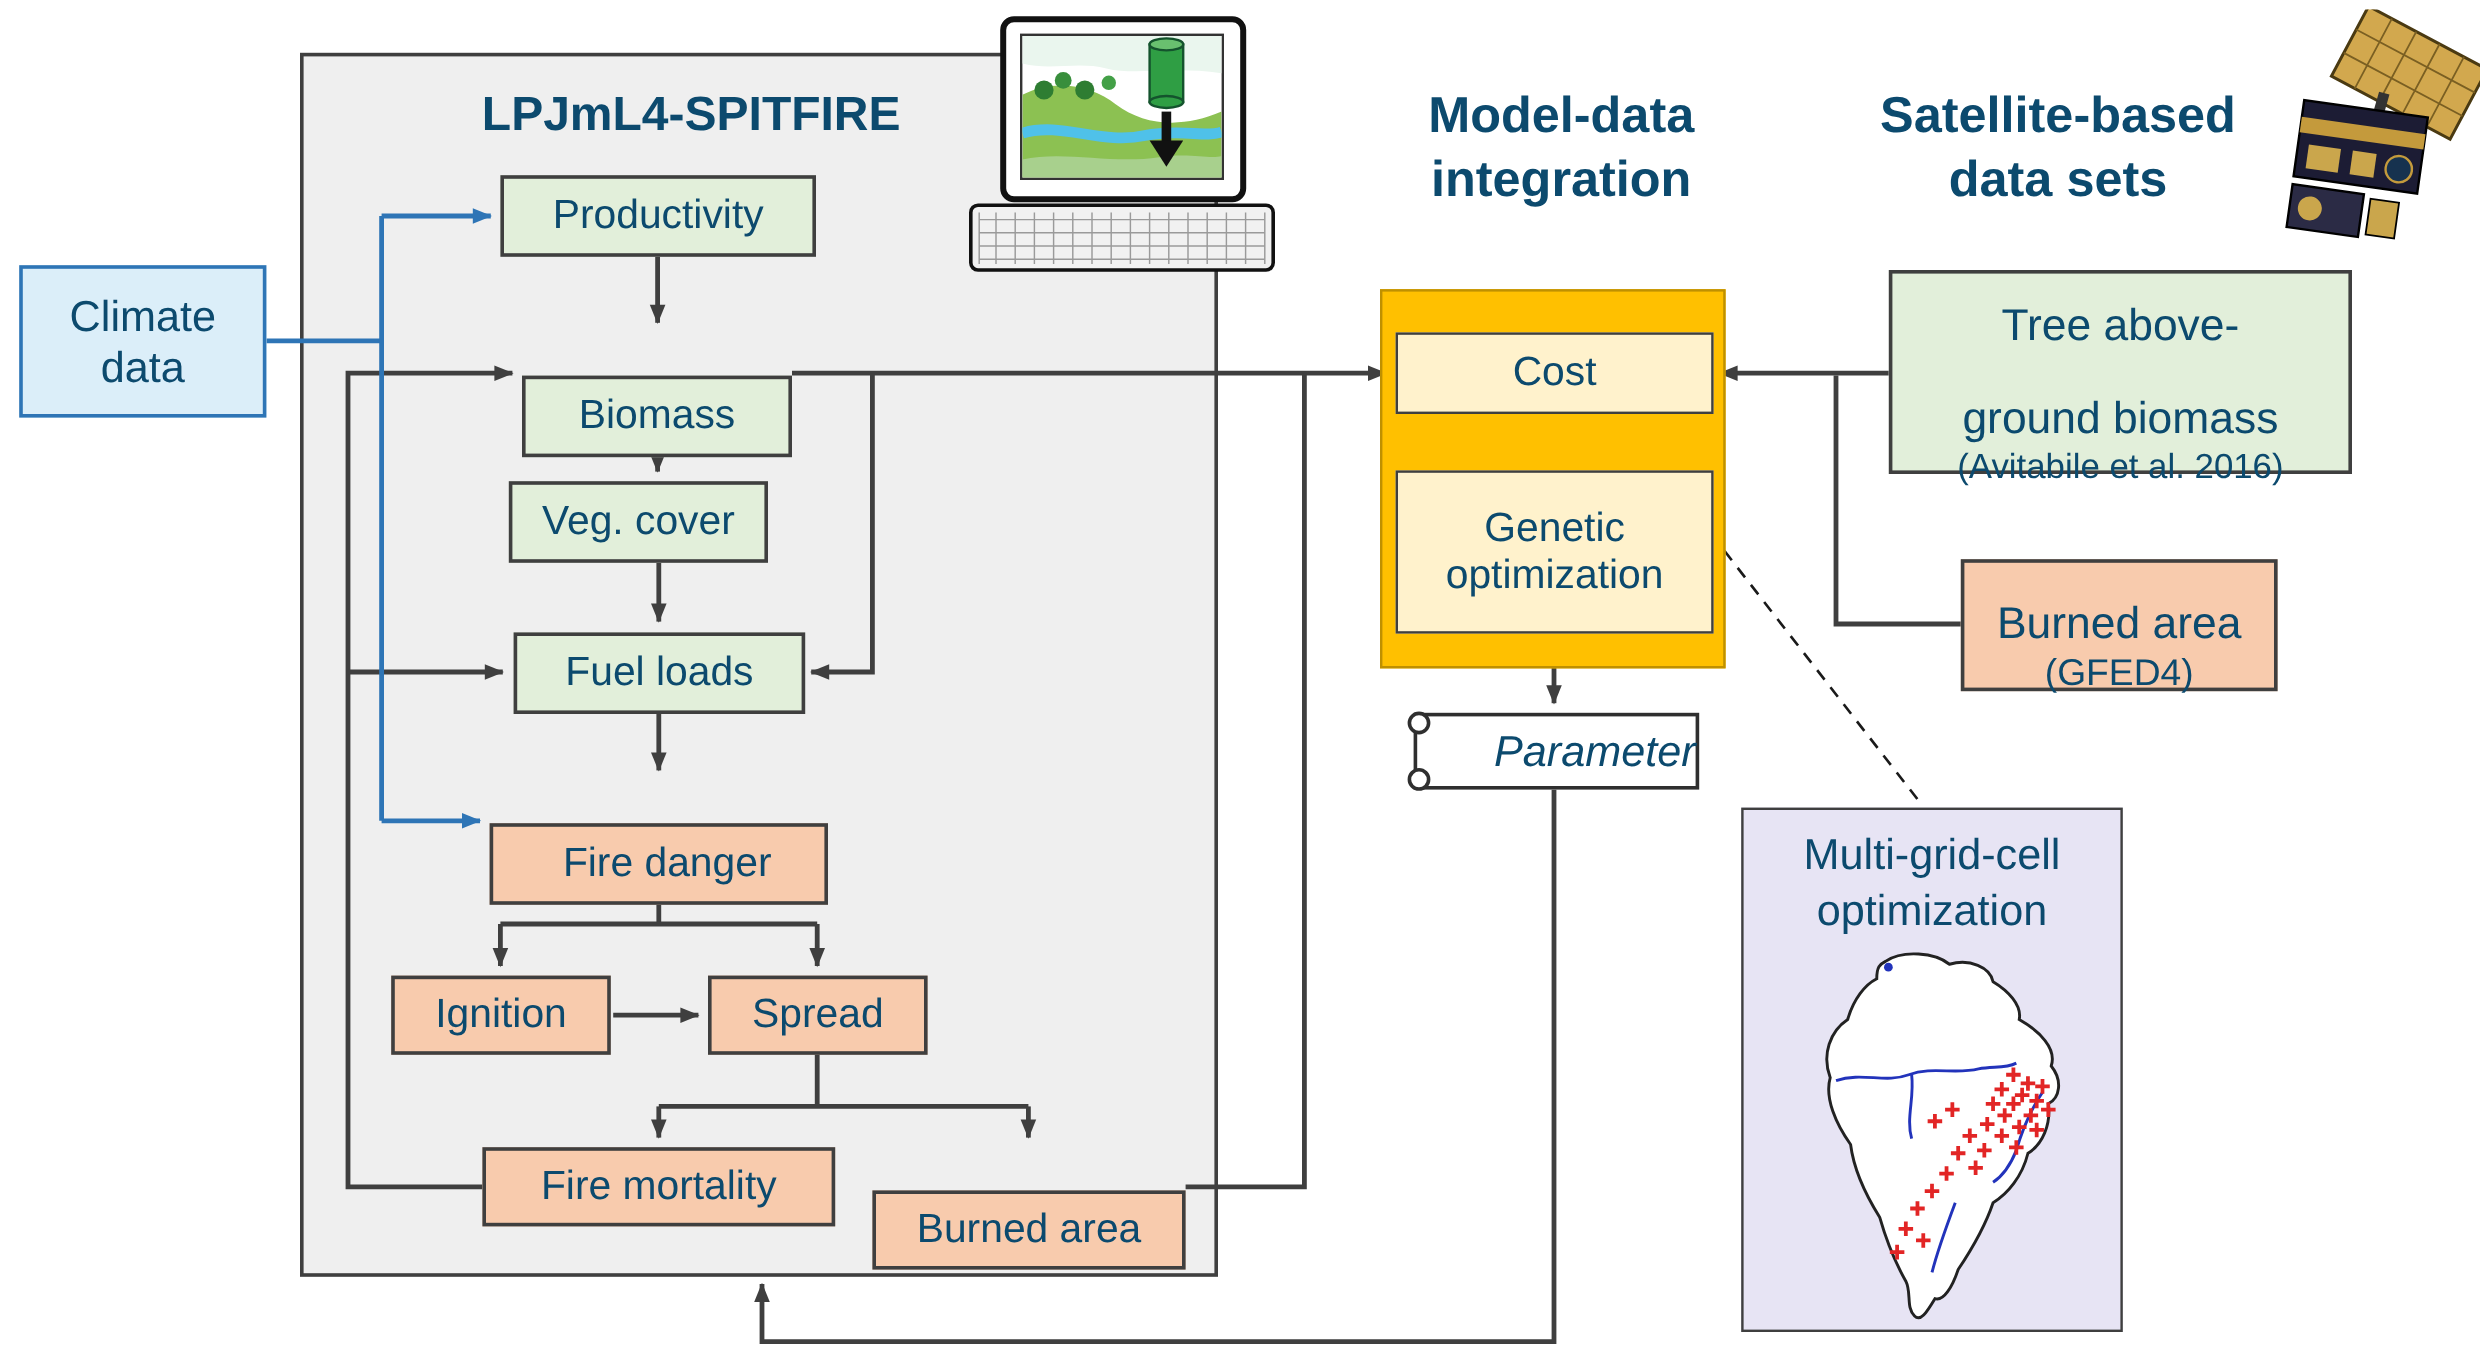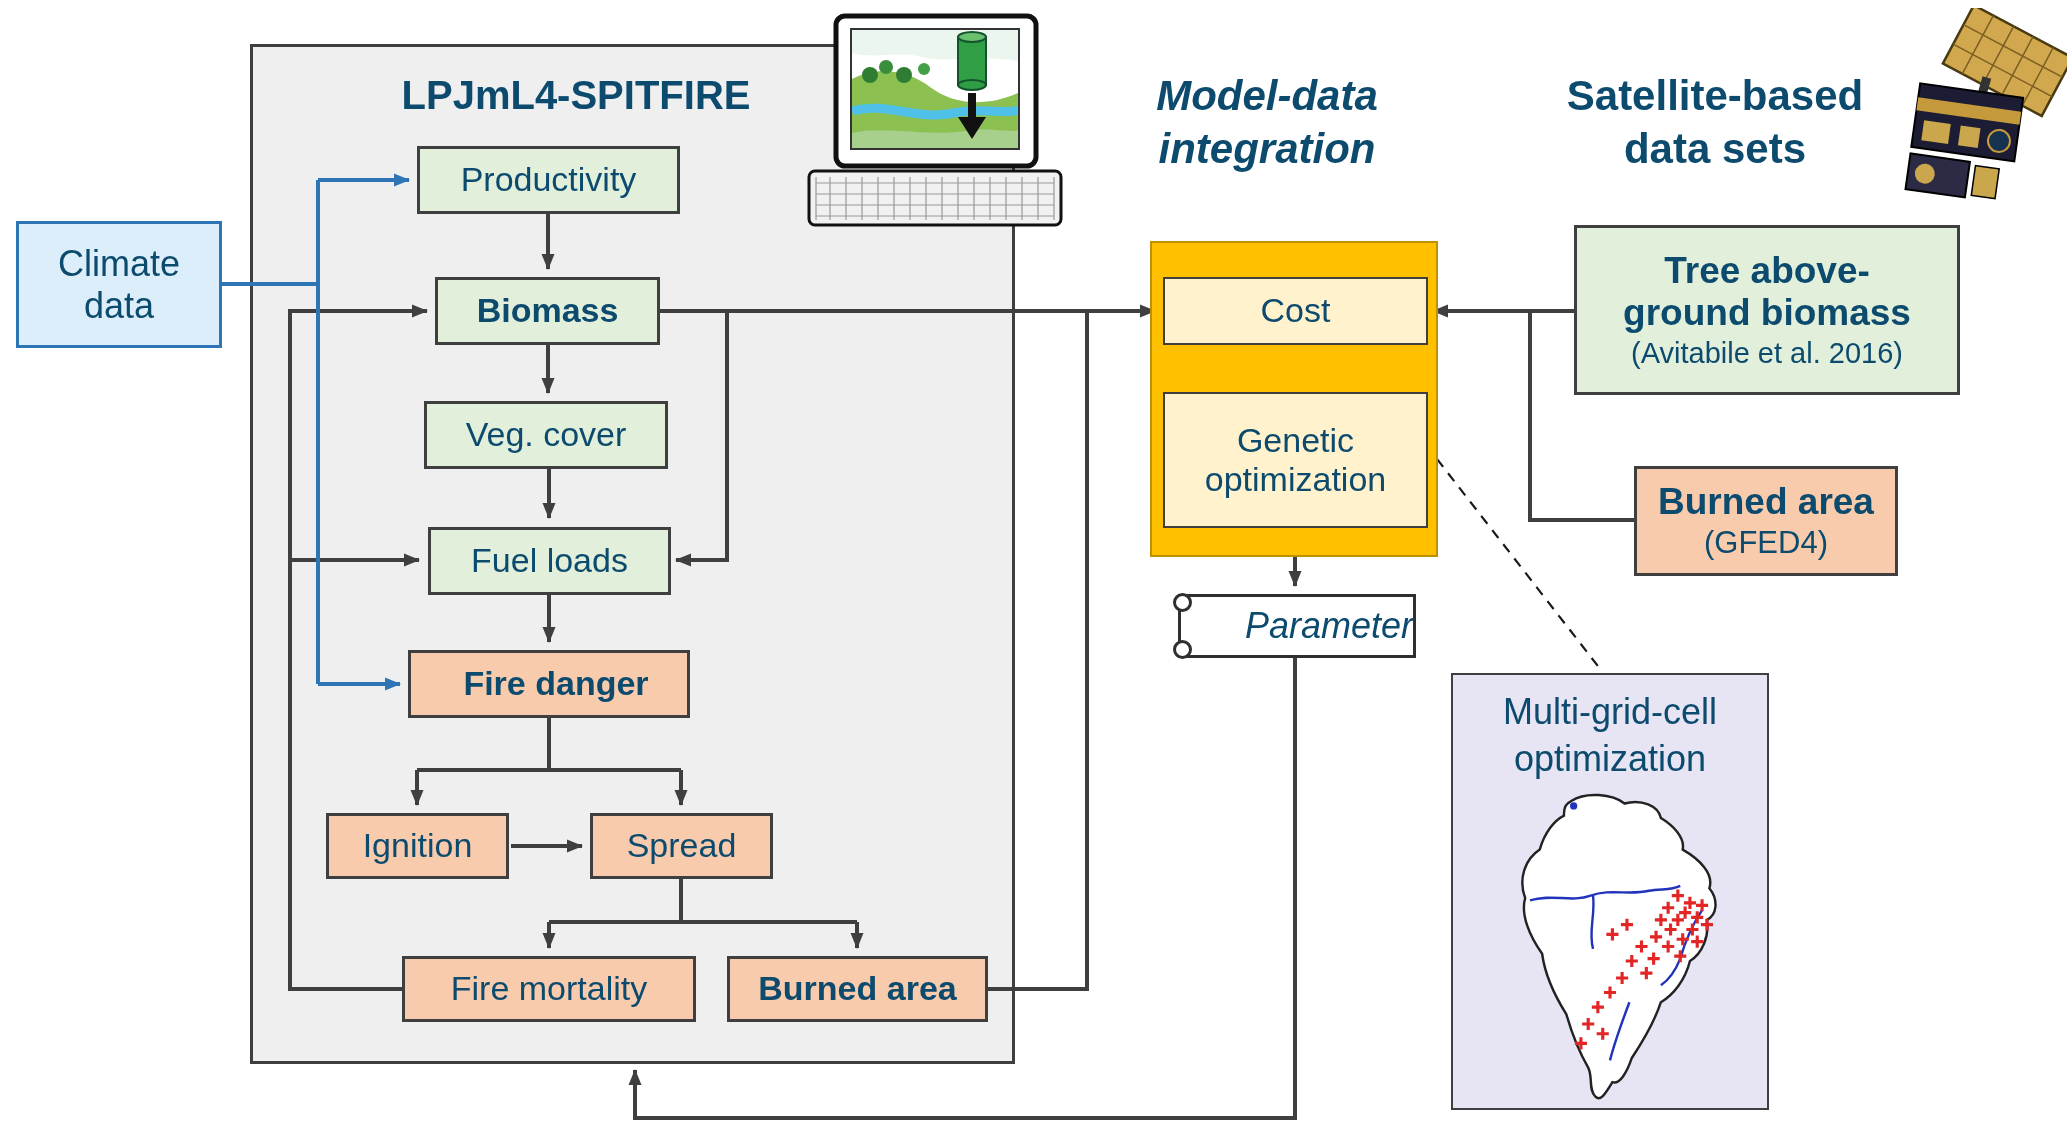--- a/index.html
+++ b/index.html
@@ -8,21 +8,21 @@
     font-family:"Liberation Sans", sans-serif;color:#0c4a6e;overflow:hidden;
   }
   .abs{position:absolute;}
   .dbox{
     position:absolute;display:flex;flex-direction:column;align-items:center;justify-content:center;
     text-align:center;border:3px solid #3f3f3f;font-size:34px;line-height:1.15;background:#fff;
     box-sizing:border-box;
   }
   .green{background:#e2efda;}
   .salmon{background:#f8cbad;}
-  .bold{font-weight:bold;}
+  .bold{font-weight:normal;margin-top:36px;}
   .graybox{
     position:absolute;background:#efefef;border:3px solid #3f3f3f;box-sizing:border-box;
   }
   .title{
     position:absolute;font-size:40px;font-weight:bold;text-align:center;
   }
   .heading{
     position:absolute;font-size:42px;font-weight:bold;text-align:center;line-height:1.25;
   }
   .climate{
@@ -120,21 +120,21 @@
   <div class="dbox climate" style="left:16px;top:221px;width:206px;height:127px;">
     <span>Climate data</span>
   </div>
 
   <div class="dbox green" style="left:417px;top:146px;width:263px;height:68px;">
     <span>Productivity</span>
   </div>
   <div class="dbox green bold" style="left:435px;top:277px;width:225px;height:68px;">
     <span>Biomass</span>
   </div>
-  <div class="dbox green" style="left:424px;top:401px;width:244px;height:68px;">
+  <div class="dbox green" style="left:424px;top:401px;width:216px;height:68px;">
     <span>Veg. cover</span>
   </div>
   <div class="dbox green" style="left:428px;top:527px;width:243px;height:68px;">
     <span>Fuel loads</span>
   </div>
   <div class="dbox salmon bold" style="left:408px;top:650px;width:282px;height:68px;padding-left:14px;">
     <span>Fire danger</span>
   </div>
   <div class="dbox salmon" style="left:326px;top:813px;width:183px;height:66px;">
     <span>Ignition</span>
@@ -170,21 +170,21 @@
       <ellipse cx="166" cy="24" rx="14" ry="5" fill="#69c06f" stroke="#14532d" stroke-width="2"></ellipse>
       <ellipse cx="166" cy="72" rx="14" ry="5" fill="#2f9e44" stroke="#14532d" stroke-width="2"></ellipse>
       <rect x="162" y="80" width="8" height="26" fill="#111"></rect>
       <polygon points="152,104 180,104 166,126" fill="#111"></polygon>
       <rect x="3" y="158" width="252" height="54" rx="6" fill="#f1f1f1" stroke="#111" stroke-width="3"></rect>
       <path d="M10,170 H248 M10,181 H248 M10,192 H248 M10,203 H248" stroke="#9a9a9a" stroke-width="1.2"></path>
       <path d="M10,164 V207 M24,164 V207 M40,164 V207 M56,164 V207 M72,164 V207 M88,164 V207 M104,164 V207 M120,164 V207 M136,164 V207 M152,164 V207 M168,164 V207 M184,164 V207 M200,164 V207 M216,164 V207 M232,164 V207 M248,164 V207" stroke="#9a9a9a" stroke-width="1.2"></path>
     </svg>
   </div>
 
-  <div class="heading" style="left:1122px;top:70px;width:290px;font-style:italic;">
+  <div class="heading" style="left:1156px;top:70px;width:290px;">
     <div>Model-data</div>
     <div>integration</div>
   </div>
 
   <div class="goldbox" style="left:1150px;top:241px;width:288px;height:316px;"></div>
   <div class="dbox cream" style="left:1163px;top:277px;width:265px;height:68px;">
     <span>Cost</span>
   </div>
   <div class="dbox cream" style="left:1163px;top:392px;width:265px;height:136px;">
     <span>Genetic optimization</span>

